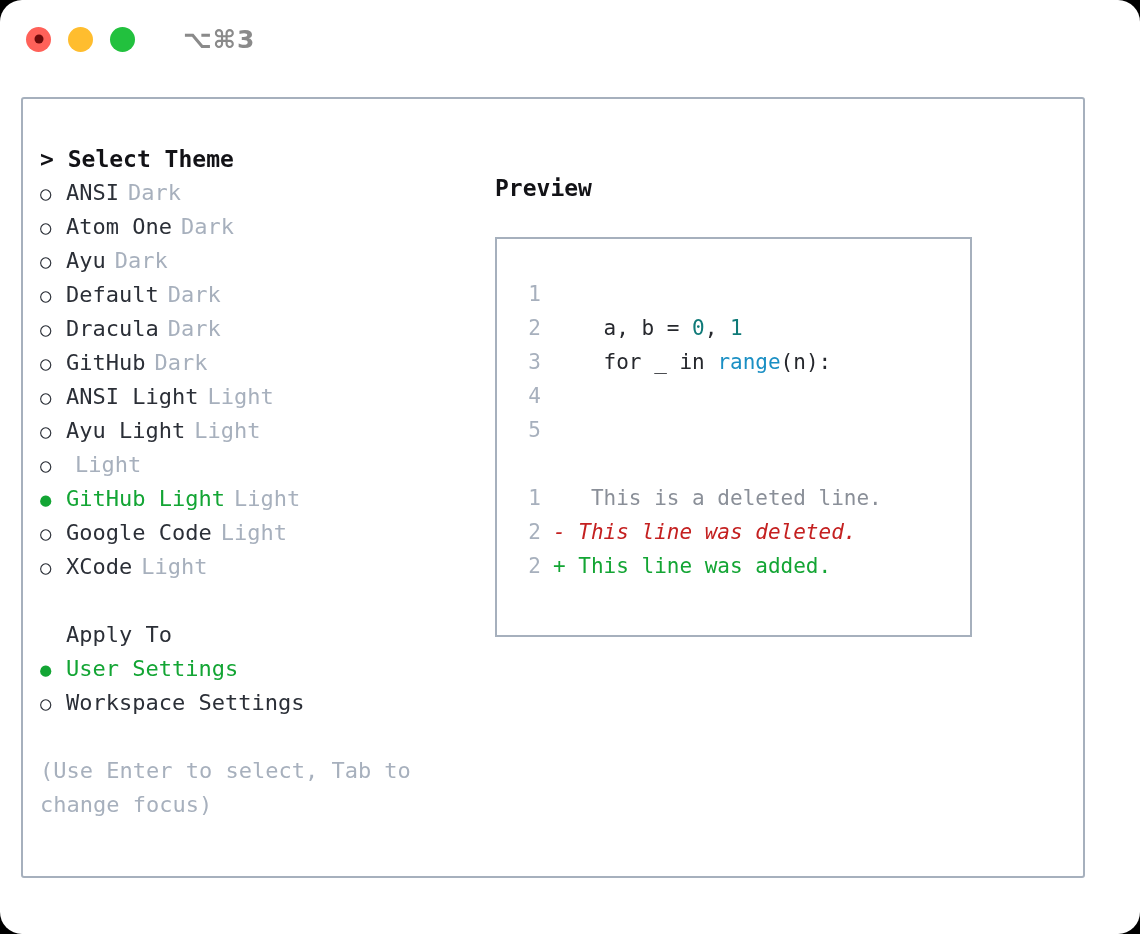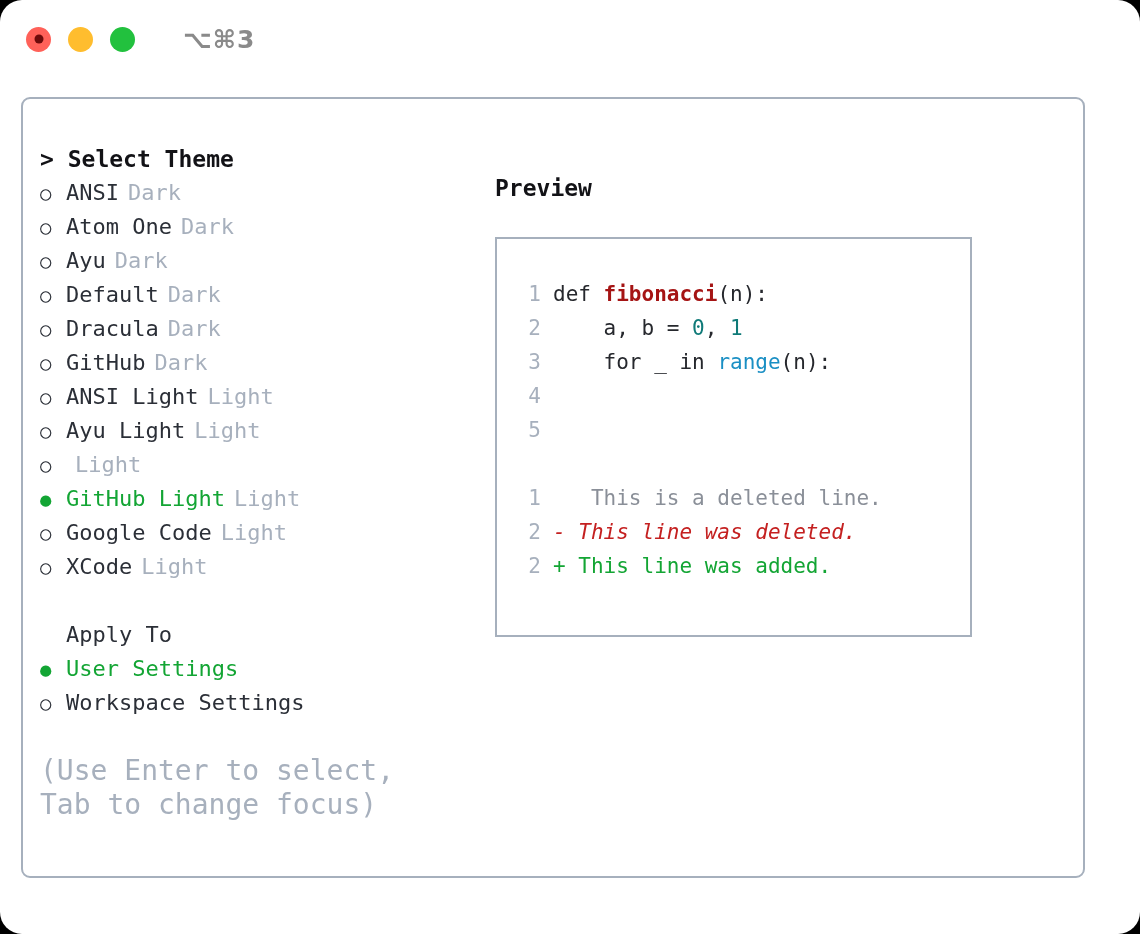--- a/index.html
+++ b/index.html
@@ -67,21 +67,21 @@
   }
 
   
   .panel {
     position: absolute;
     left: 21px;
     top: 97px;
     width: 1064px;
     height: 781px;
     border: 2px solid #a6b0bd;
-    border-radius: 9px;
+    border-radius: 3px;
     box-sizing: border-box;
     background: #ffffff;
   }
 
   .panel-inner {
     position: absolute;
     left: 0; top: 0;
     width: 100%;
     height: 100%;
   }
@@ -130,21 +130,21 @@
   .apply-header {
     font-size: 22px;
     line-height: 34px;
     color: #2b2f37;
     padding-left: 26px;
     white-space: pre;
   }
 
   .hint {
     margin-top: 34px;
-    font-size: 28px;
+    font-size: 22px;
     line-height: 34px;
     color: #a7b0bd;
     width: 405px;
     white-space: normal;
   }
 
   
   .right-col {
     position: absolute;
     left: 472px;
@@ -243,21 +243,21 @@
           </div>
 
         <div class="hint">(Use Enter to select, Tab to change focus)</div>
       </div>
 
       <div class="right-col">
         <div class="preview-title">Preview</div>
 
         <div class="preview-box">
           <div id="code-sample">
-              <div class="code-line"><span class="ln">1</span><span class="code-text"><span class="tok-plain">def </span><span class="tok-fn">fibonacci</span><span class="tok-plain">(n):</span></span></div>
+              <div class="code-line"><span class="ln">1</span></div>
               <div class="code-line"><span class="ln">2</span><span class="code-text"><span class="tok-plain">    a, b = </span><span class="tok-num">0</span><span class="tok-plain">, </span><span class="tok-num">1</span></span></div>
               <div class="code-line"><span class="ln">3</span><span class="code-text"><span class="tok-plain">    for _ in </span><span class="tok-call">range</span><span class="tok-plain">(n):</span></span></div>
               <div class="code-line"><span class="ln">4</span></div>
               <div class="code-line"><span class="ln">5</span></div>
             </div>
           <div class="blank-line"></div>
           <div id="diff-sample">
               <div class="code-line diff-context"><span class="ln">1</span><span class="code-text">   This is a deleted line.</span></div>
               <div class="code-line diff-del"><span class="ln">2</span><span class="code-text">- This line was deleted.</span></div>
               <div class="code-line diff-add"><span class="ln">2</span><span class="code-text">+ This line was added.</span></div>

